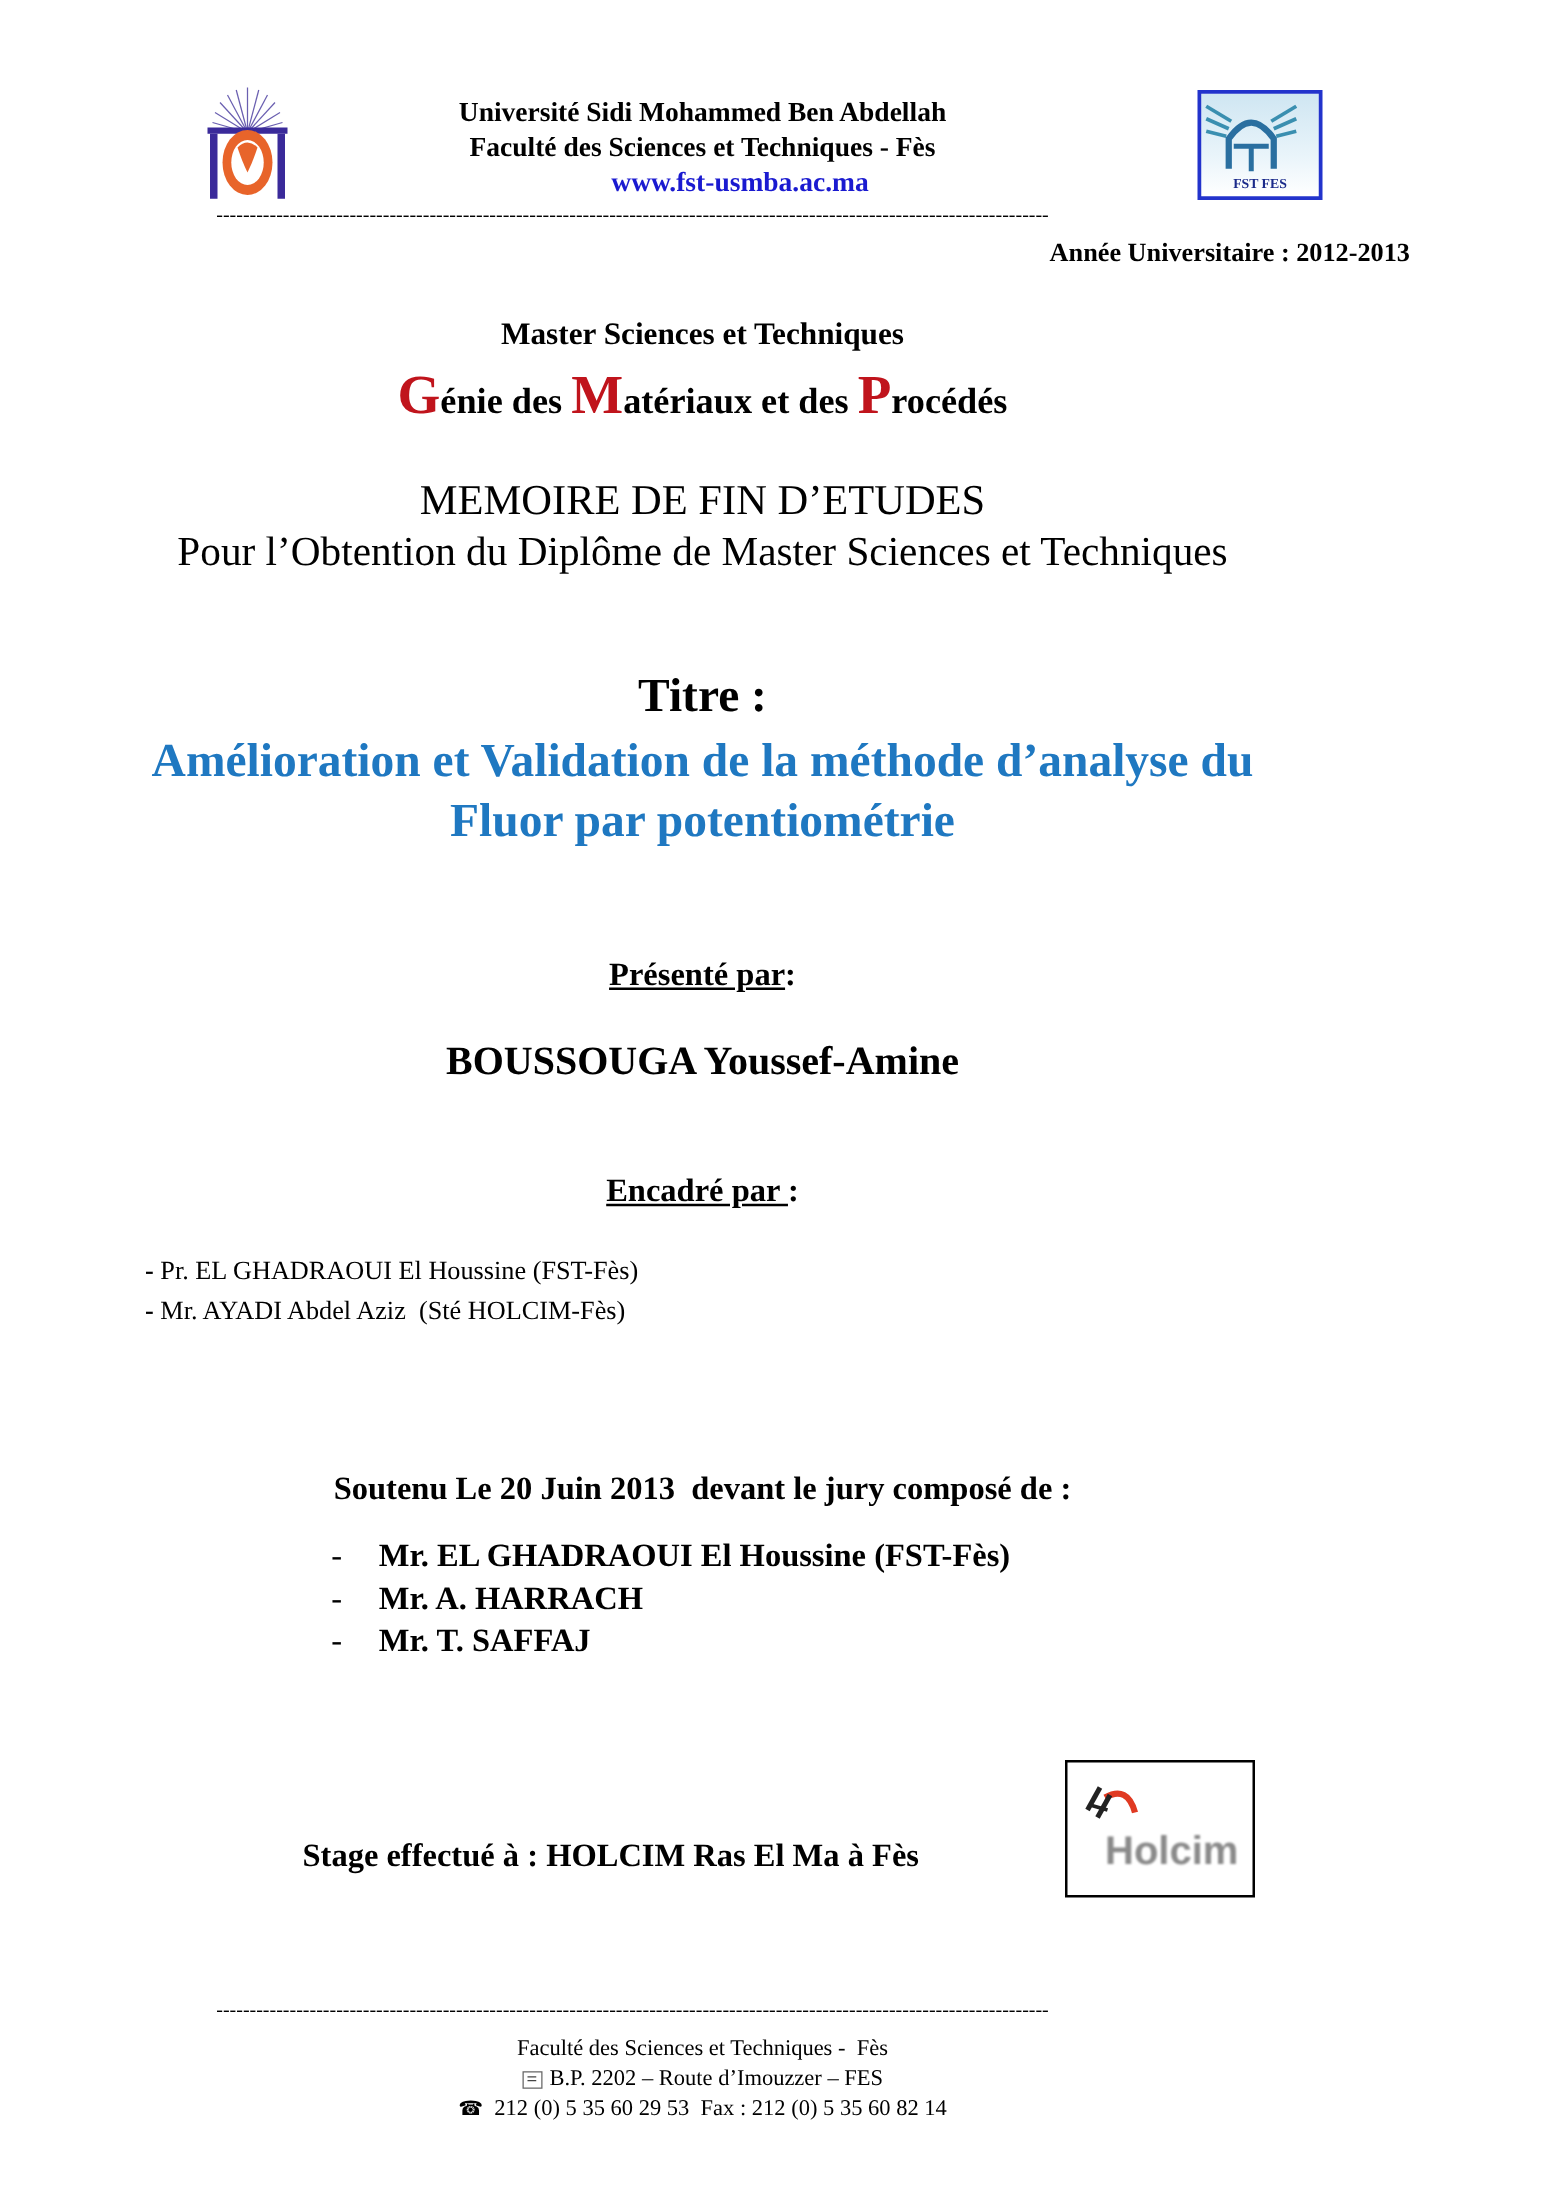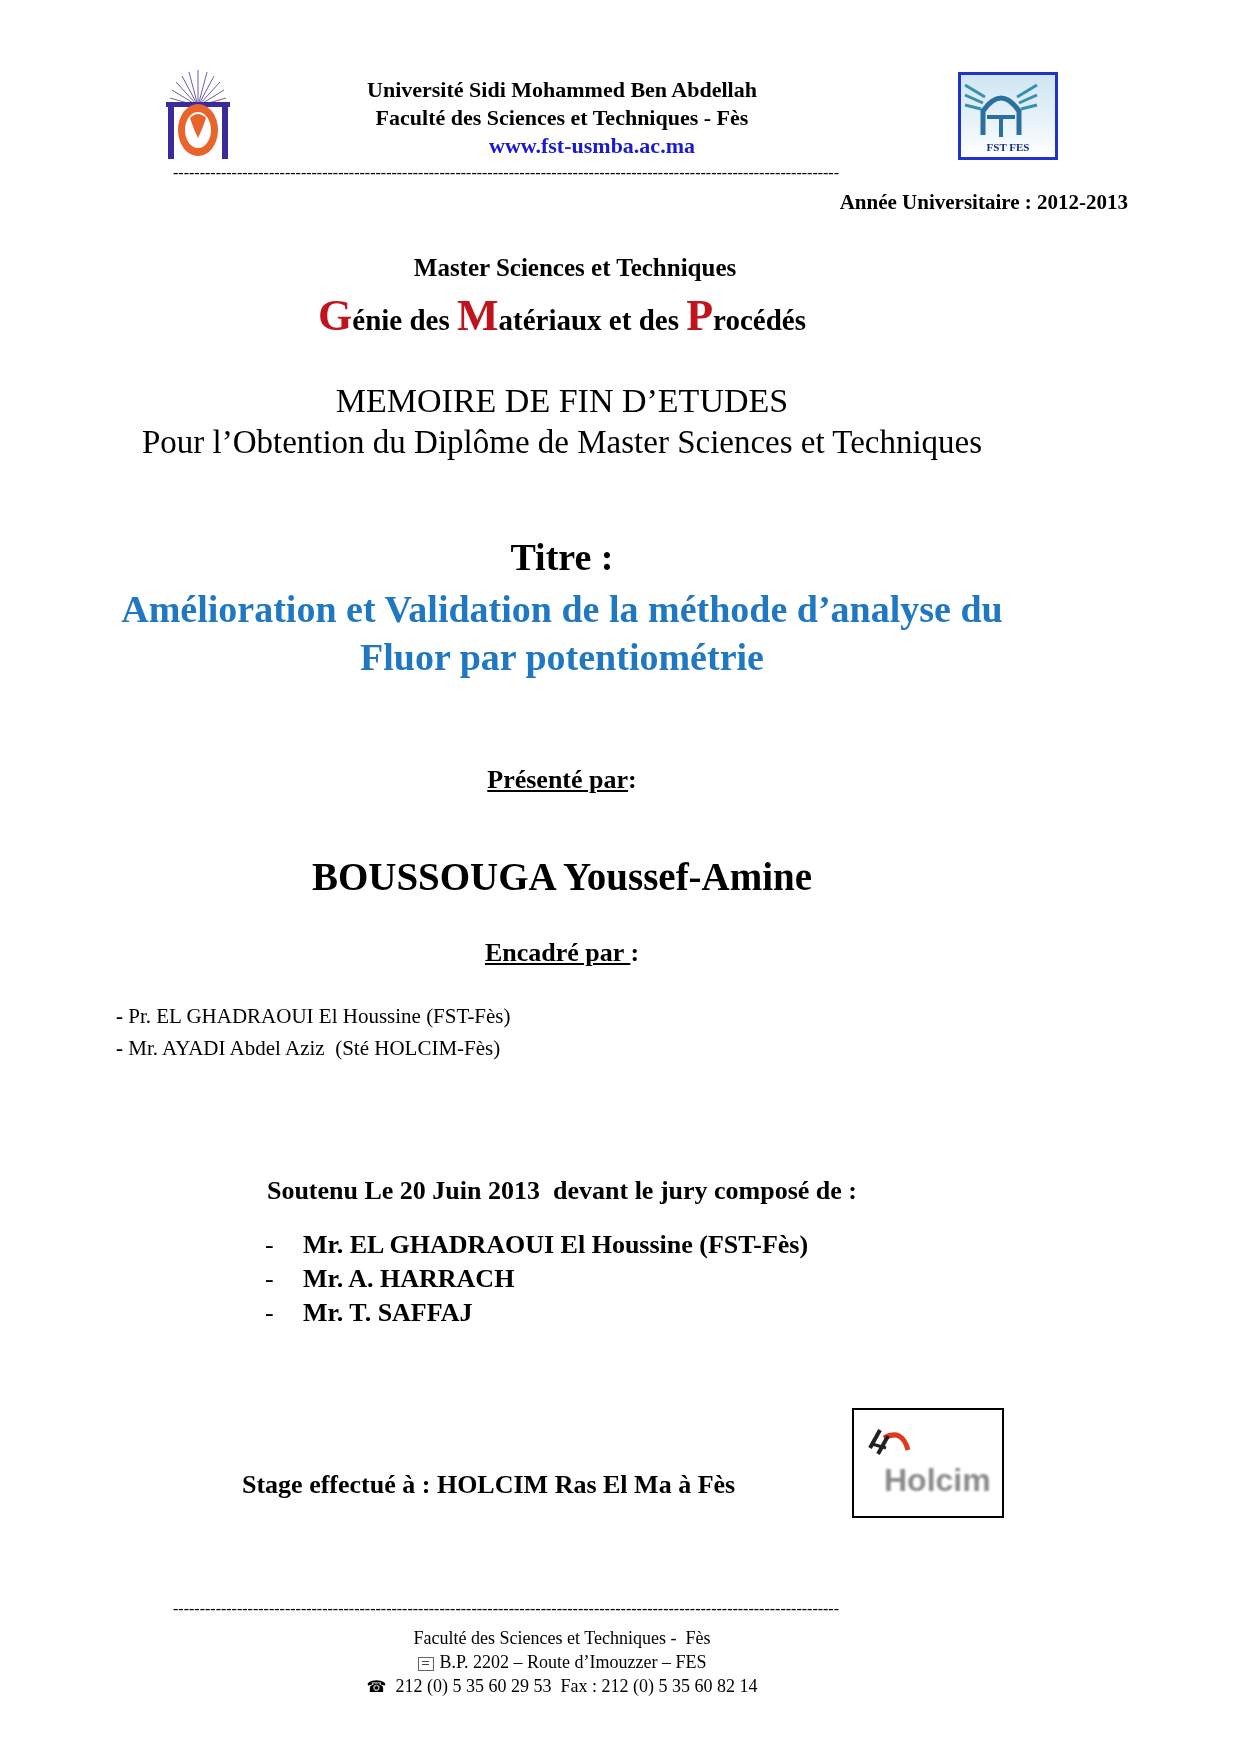--- a/index.html
+++ b/index.html
@@ -6,30 +6,30 @@
   body { width:1240px; height:1755px; position:relative; font-family:"Liberation Serif", serif; color:#000; overflow:hidden; }
   .abs { position:absolute; }
   .center { left:0; width:1124px; text-align:center; }
   .hdr { font-weight:bold; font-size:22px; line-height:28px; }
   .link { color:#1a1ad0;padding-left:30px; }
   .dashes { font-family:"Liberation Serif", serif; font-size:16px; letter-spacing:0; white-space:nowrap; overflow:hidden; }
   .uni-logo { left:162px; top:68px; width:72px; height:95px; }
   .fst-logo { left:958px; top:72px; width:100px; height:88px; border:3px solid #2233cc; box-sizing:border-box; background:linear-gradient(180deg,#cfe6f2 0%,#e9f4fa 60%,#ffffff 100%); }
   .fst-logo .txt { position:absolute; bottom:4px; left:0; width:100%; text-align:center; font-weight:bold; font-size:11px; color:#1a2a8a; }
   .annee { left:790px; top:190px; width:338px; text-align:right; font-weight:bold; font-size:21px; }
-  .master { top:254px; font-weight:bold; font-size:25px;padding-left:13px; }
+  .master { top:254px; font-weight:bold; font-size:25px; }
   .genie { top:290px; font-weight:bold; font-size:29px; }
   .genie .big { color:#c0141c; font-size:44px; }
   .memoire { top:382px; font-weight:normal; font-size:34px; }
   .obtention { top:424px; font-size:33px; }
   .titre { top:535px; font-weight:bold; font-size:38px; }
   .title-blue { top:585px; font-weight:bold; font-size:38px; color:#1f78c1; line-height:48px; }
   .presente { top:765px; font-weight:bold; font-size:26px; }
   .presente u, .encadre u { text-decoration:underline; }
-  .author { top:854px; font-weight:bold; font-size:39px; }
+  .author { top:830px; font-weight:bold; font-size:32px; }
   .encadre { top:938px; font-weight:bold; font-size:26px; }
   .sup { left:116px; font-size:21px; }
   .sup .dash { font-weight:bold; }
   .soutenu { top:1176px; font-weight:bold; font-size:26px; }
   .jury { left:265px; font-weight:bold; font-size:26px; }
   .jury .d { display:inline-block; width:38px; font-weight:normal; }
   .stage { left:242px; top:1470px; font-weight:bold; font-size:26px; }
   .holcim { left:852px; top:1408px; width:152px; height:110px; border:2px solid #000; box-sizing:border-box; background:#fff; }
   .holcim .word { position:absolute; left:30px; top:52px; font-family:"Liberation Sans", sans-serif; font-weight:bold; font-size:32px; color:#8a8a8a; filter:blur(0.8px); }
   .foot { font-size:18px; line-height:24px; }

